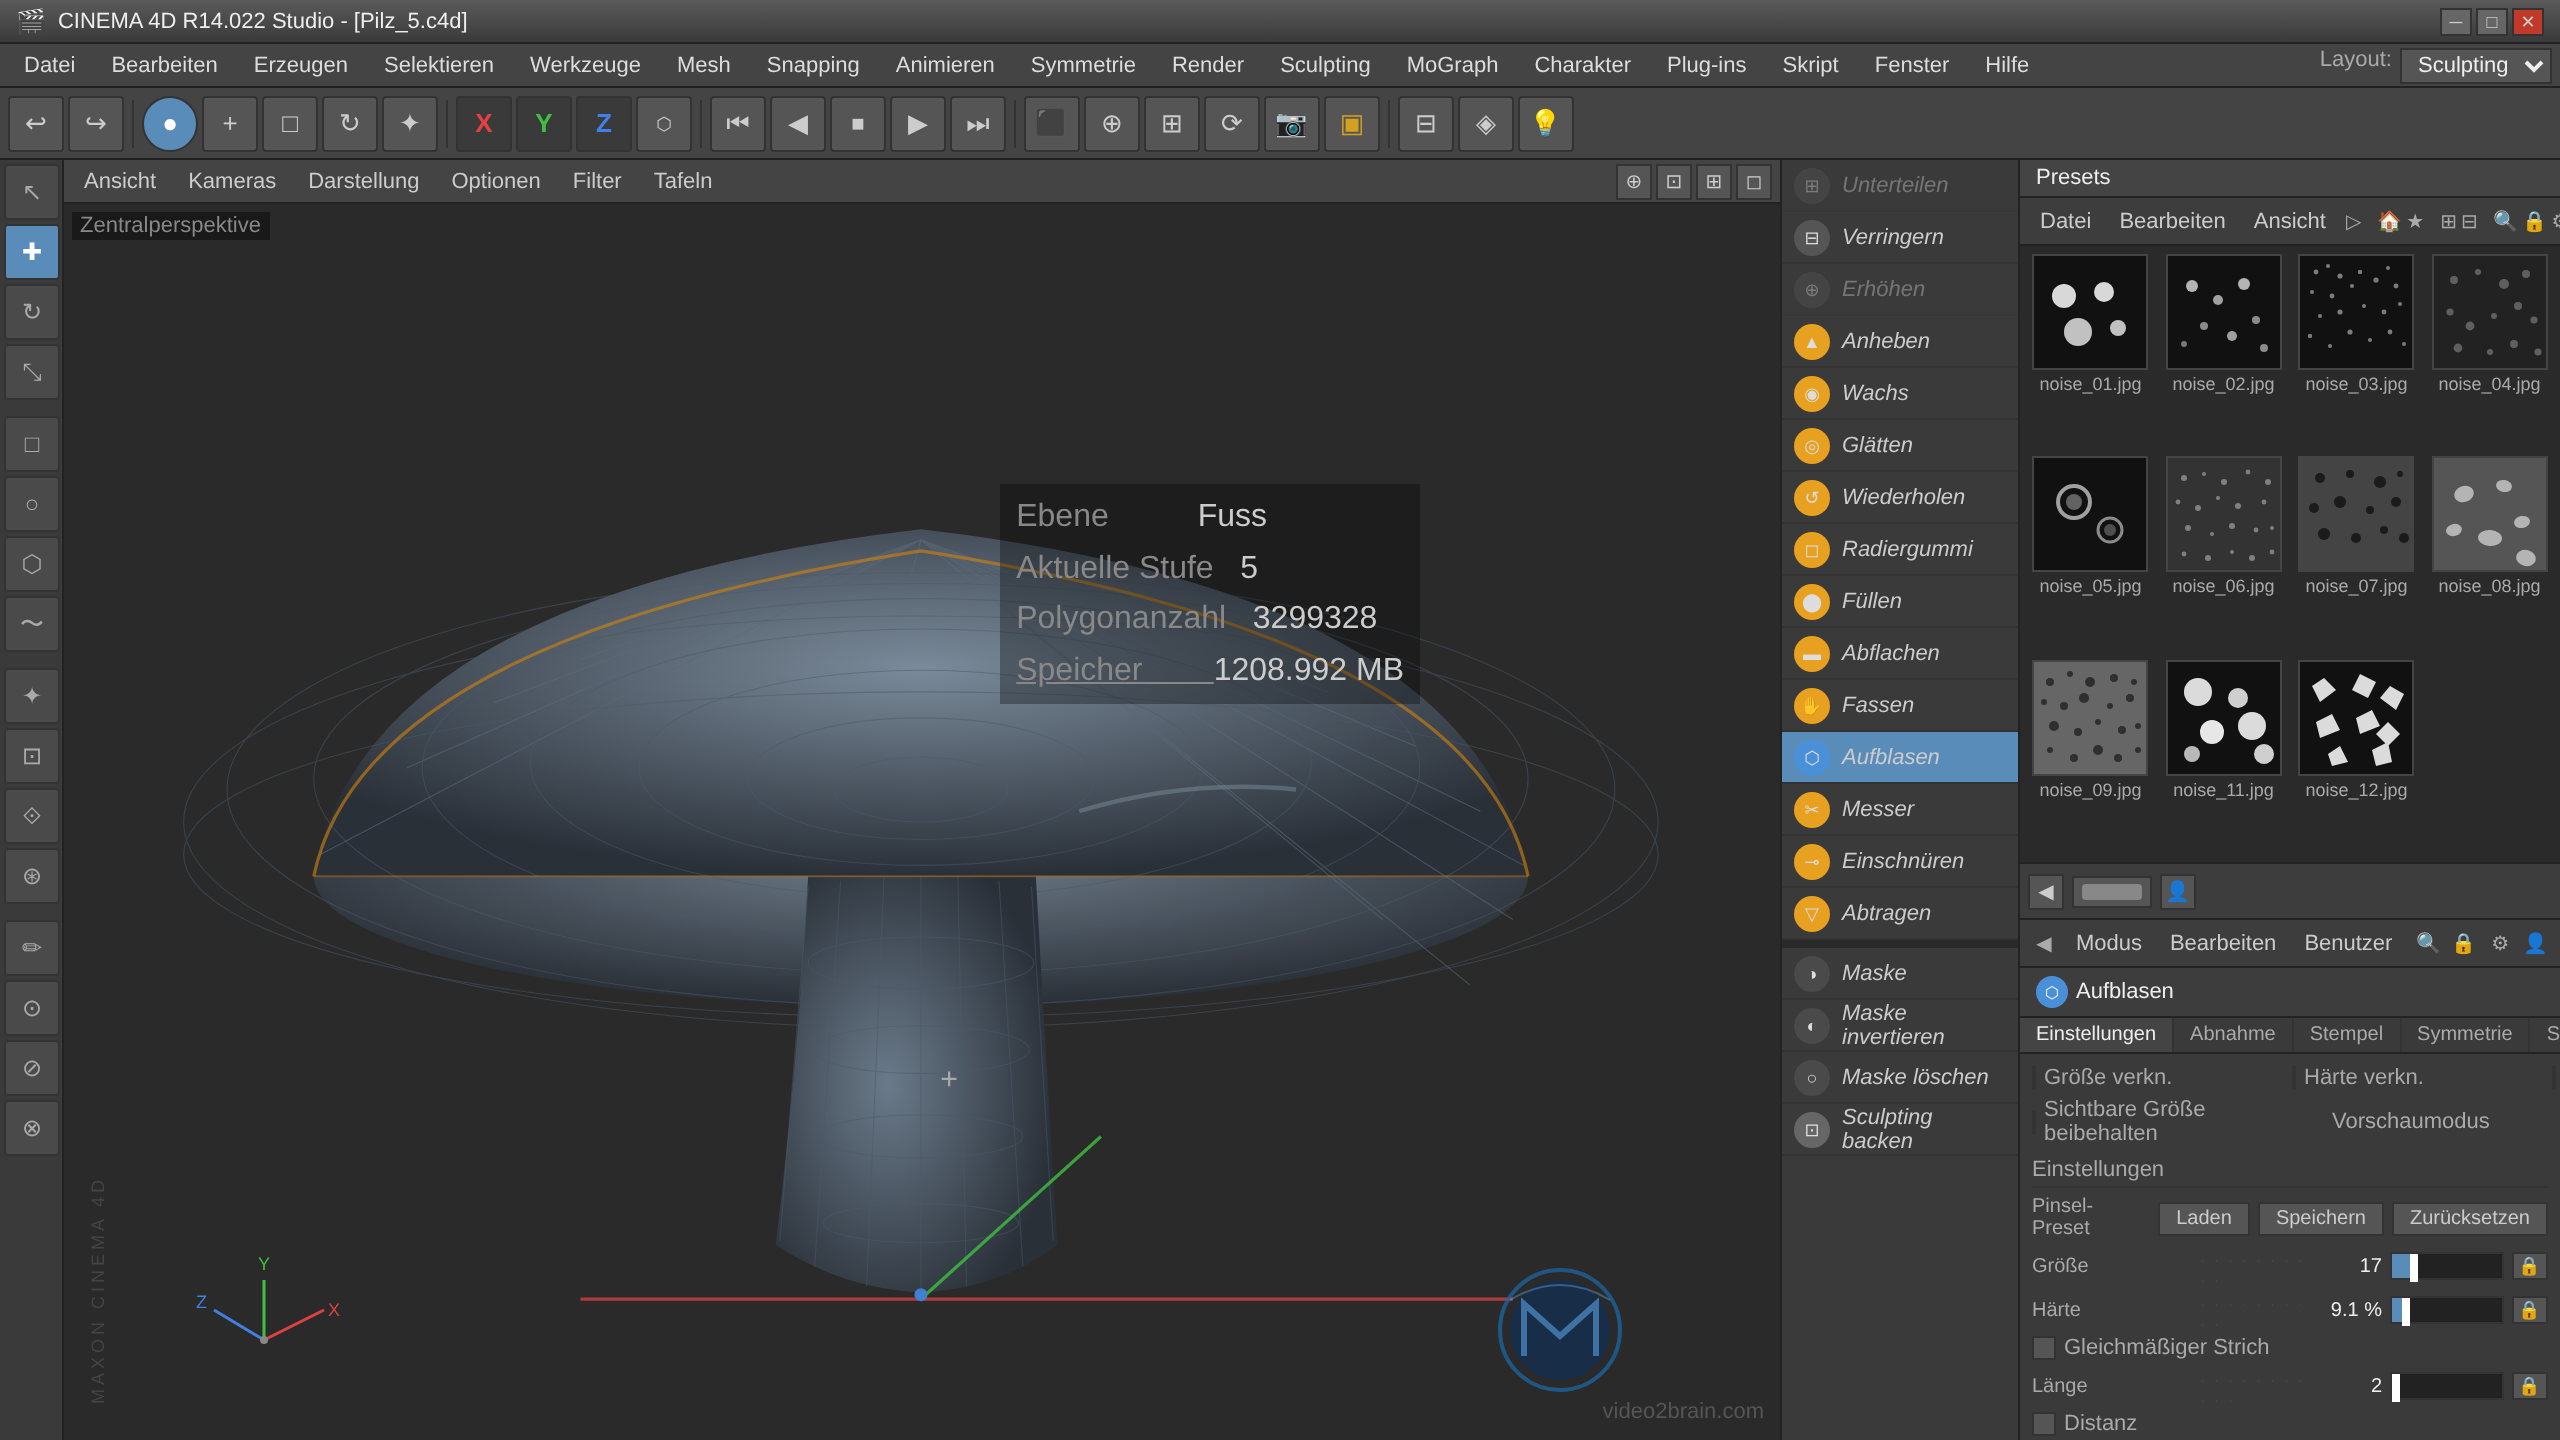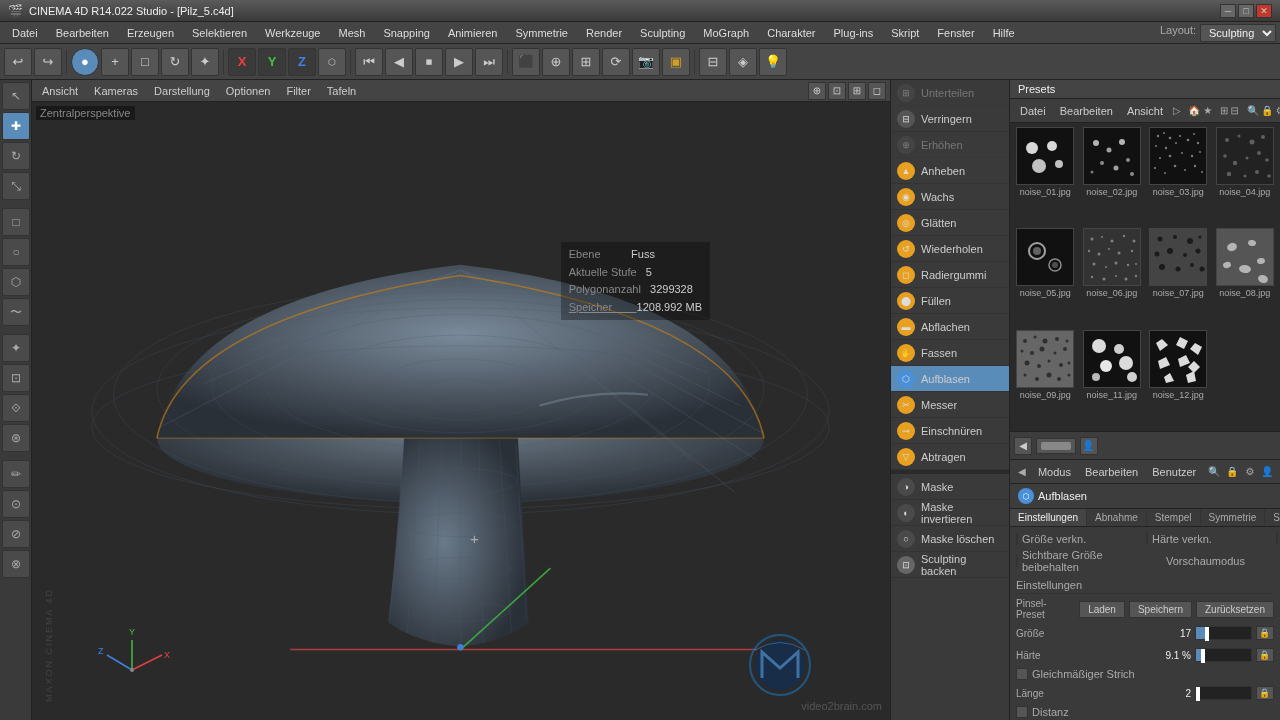--- a/index.html
+++ b/index.html
@@ -97,21 +97,21 @@
       left: 4px;
       font-size: 11px;
       color: #888;
       background: rgba(0,0,0,0.4);
       padding: 1px 4px;
     }
     .viewport-info {
       position: absolute;
       top: 140px;
       right: 180px;
-      font-size: 11px;
+      font-size: 16px;
       color: #ccc;
       background: rgba(0,0,0,0.3);
       padding: 4px 8px;
       line-height: 1.6;
     }
 
     
     #mushroom-svg {
       width: 100%;
       height: 100%;
@@ -141,21 +141,21 @@
       align-items: center;
       padding: 4px 6px;
       gap: 6px;
       cursor: pointer;
       border-bottom: 1px solid #333;
       height: 26px;
     }
     .sculpt-tool.active { background: #5a8cba; }
     .sculpt-tool.disabled { opacity: 0.4; }
     .tool-icon { width: 18px; height: 18px; border-radius: 50%; display: flex; align-items: center; justify-content: center; font-size: 9px; flex-shrink: 0; }
-    .tool-label { font-size: 11px; color: #ccc; }
+    .tool-label { font-size: 11px; color: #ccc; font-style: italic; }
 
     
     #right-panel {
       width: 270px;
       background: #3a3a3a;
       display: flex;
       flex-direction: column;
     }
 
     

